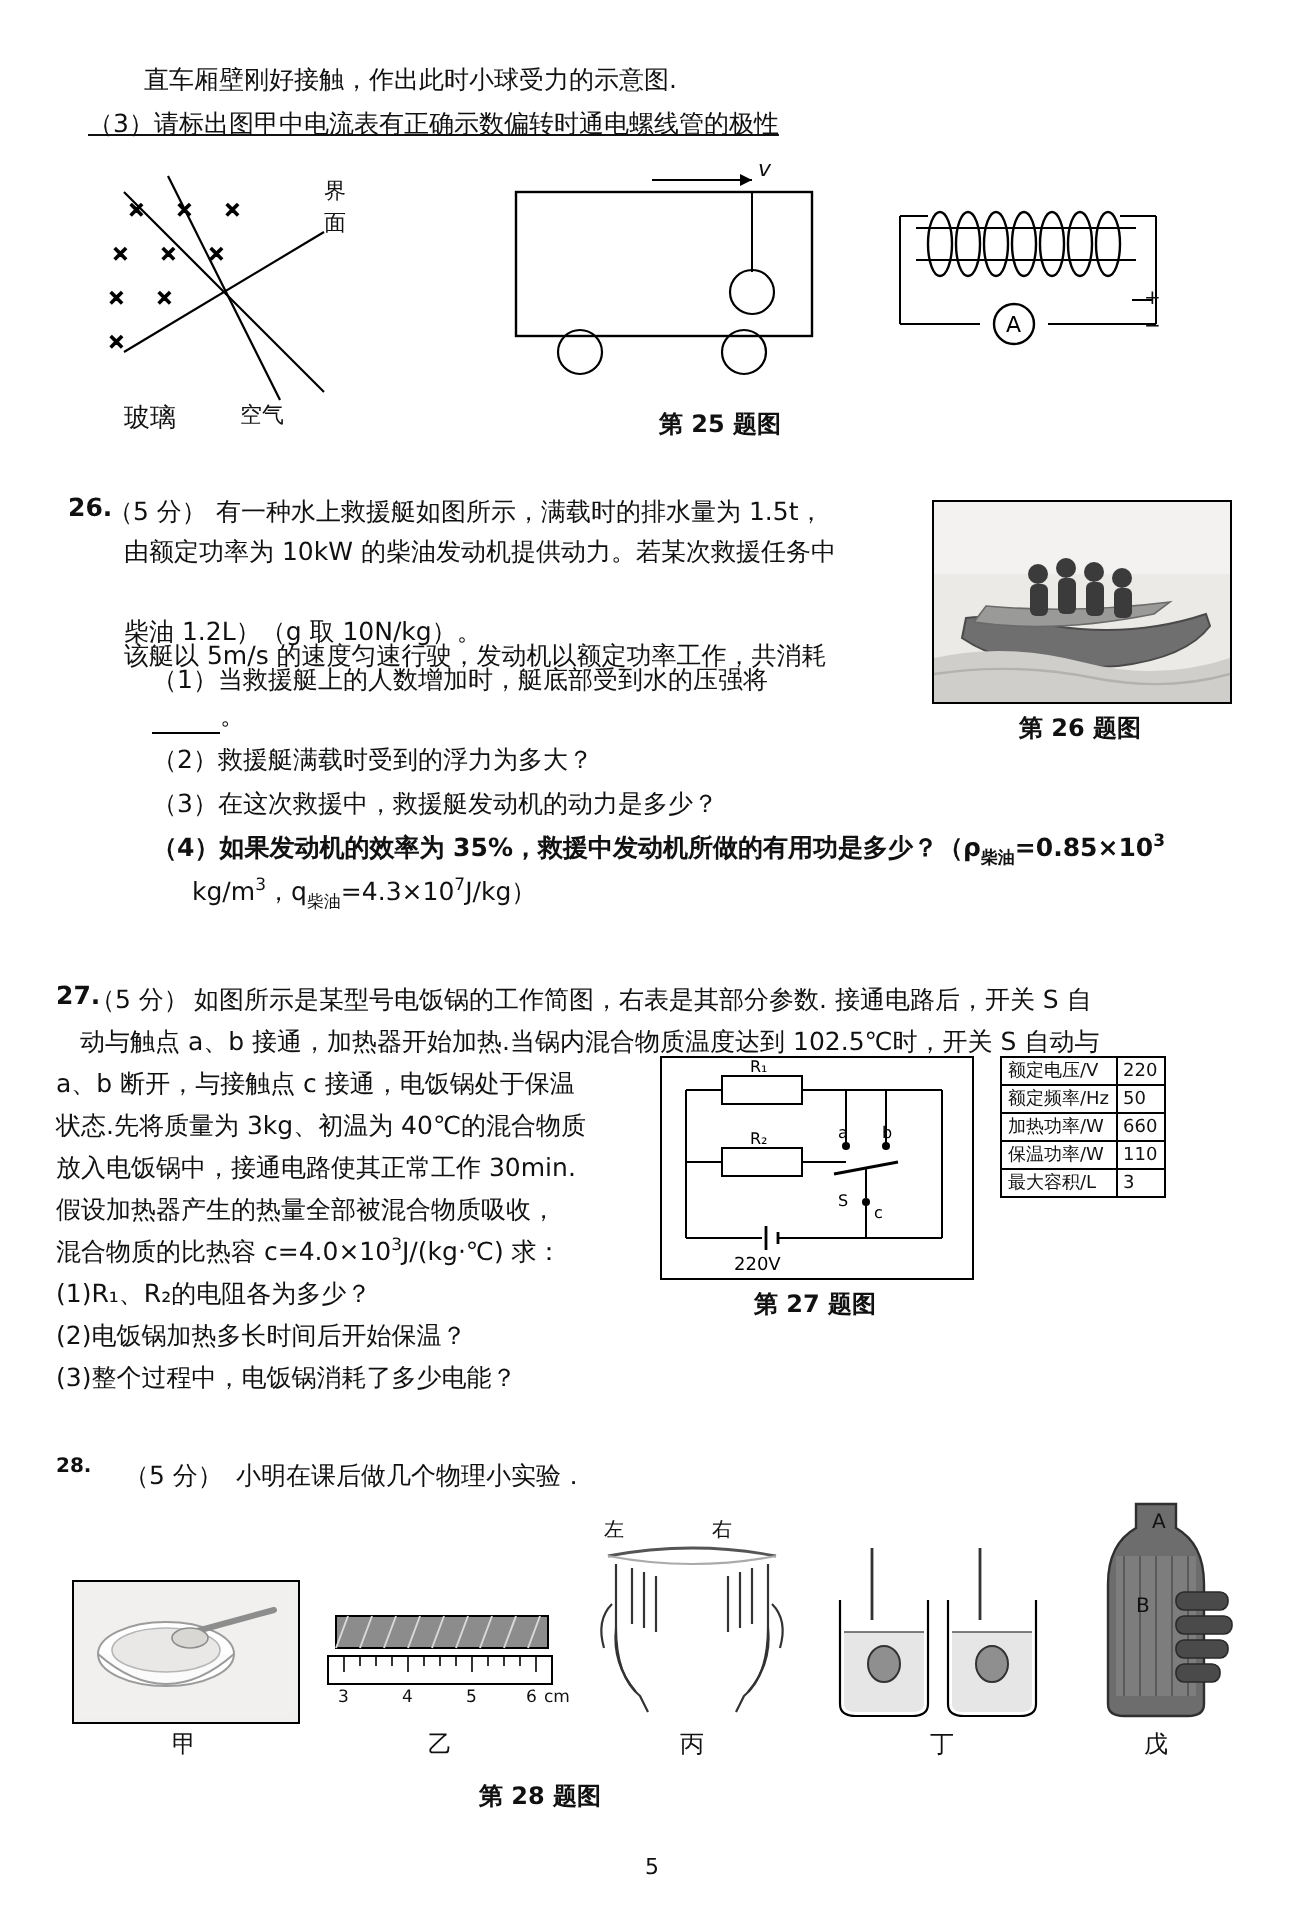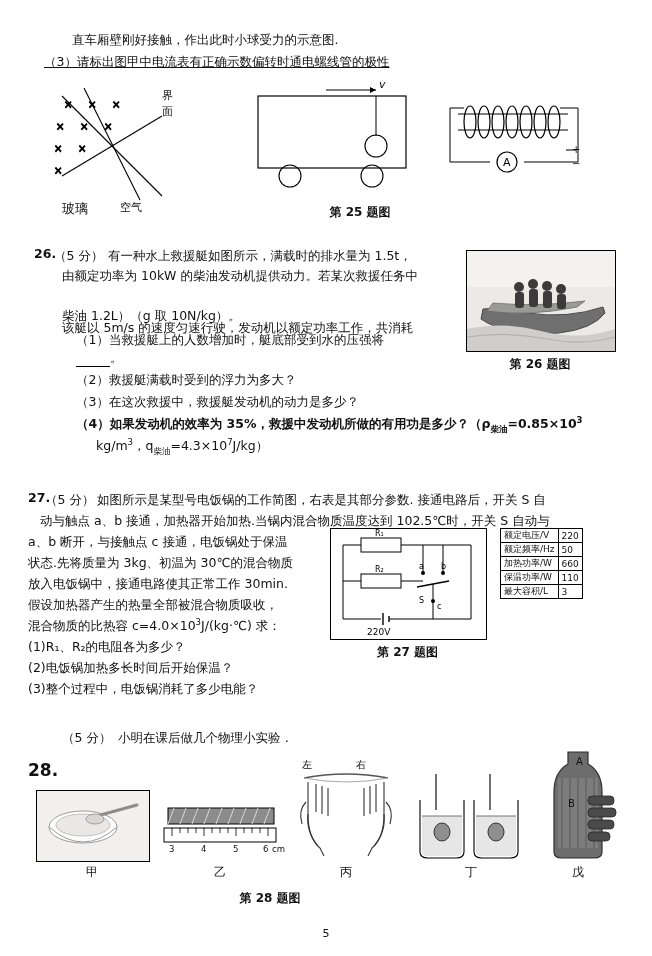--- a/index.html
+++ b/index.html
@@ -145,21 +145,21 @@
       <path d="M0 86 Q40 80 80 88 Q116 95 148 86" fill="none" stroke="#b3b2ae" stroke-width="1.2"></path>
     </svg>
   </div>
   <div class="abs fig-cap" style="left:466px;top:356px;width:148px;">第 26 题图</div>
 
   <div class="abs bold" style="left:28px;top:490px;font-size:12.5px;">27.</div>
   <div class="abs txt" style="left:45px;top:490px;">（5 分）</div>
   <div class="abs txt" style="left:97px;top:490px;">如图所示是某型号电饭锅的工作简图，右表是其部分参数. 接通电路后，开关 S 自</div>
   <div class="abs txt" style="left:40px;top:511px;">动与触点 a、b 接通，加热器开始加热.当锅内混合物质温度达到 102.5℃时，开关 S 自动与</div>
   <div class="abs txt" style="left:28px;top:532px;">a、b 断开，与接触点 c 接通，电饭锅处于保温</div>
-  <div class="abs txt" style="left:28px;top:553px;">状态.先将质量为 3kg、初温为 30℃的混合物质</div>
+  <div class="abs txt" style="left:28px;top:553px;">状态.先将质量为 3kg、初温为 40℃的混合物质</div>
   <div class="abs txt" style="left:28px;top:574px;">放入电饭锅中，接通电路使其正常工作 30min.</div>
   <div class="abs txt" style="left:28px;top:595px;">假设加热器产生的热量全部被混合物质吸收，</div>
   <div class="abs txt" style="left:28px;top:616px;">
     <span>混合物质的比热容 c=4.0×10</span><span class="tiny" style="vertical-align:super;">3</span><span>J/(kg·℃) 求：</span>
   </div>
   <div class="abs txt" style="left:28px;top:637px;">(1)R₁、R₂的电阻各为多少？</div>
   <div class="abs txt" style="left:28px;top:658px;">(2)电饭锅加热多长时间后开始保温？</div>
   <div class="abs txt" style="left:28px;top:679px;">(3)整个过程中，电饭锅消耗了多少电能？</div>
 
   <div class="abs box" style="left:330px;top:528px;width:155px;height:110px;">
@@ -221,21 +221,21 @@
       </tr>
       <tr>
         <td>最大容积/L</td>
         <td>3</td>
       </tr>
     </tbody>
   </table>
 
   <div class="abs fig-cap" style="left:330px;top:644px;width:155px;">第 27 题图</div>
 
-  <div class="abs bold" style="left:28px;top:760px;font-size:17px;">28.</div>
+  <div class="abs bold" style="left:28px;top:728px;font-size:10px;">28.</div>
   <div class="abs txt" style="left:62px;top:728px;">（5 分）</div>
   <div class="abs txt" style="left:118px;top:728px;">小明在课后做几个物理小实验．</div>
 
   <div class="abs box" style="left:36px;top:790px;width:112px;height:70px;background:#f0efed;overflow:hidden;">
     <svg width="110" height="68" viewBox="0 0 110 68">
       <rect width="110" height="68" fill="#f1f0ee"></rect>
       <ellipse cx="46" cy="36" rx="34" ry="16" fill="#ffffff" stroke="#9b9b9b" stroke-width="1"></ellipse>
       <path d="M12 36 Q46 66 80 36" fill="#fbfbfb" stroke="#9b9b9b" stroke-width="1"></path>
       <ellipse cx="46" cy="34" rx="27" ry="11" fill="#e9e8e6" stroke="#b5b5b5" stroke-width="0.8"></ellipse>
       <path d="M56 26 L100 14" stroke="#8d8d8d" stroke-width="3" stroke-linecap="round"></path>

